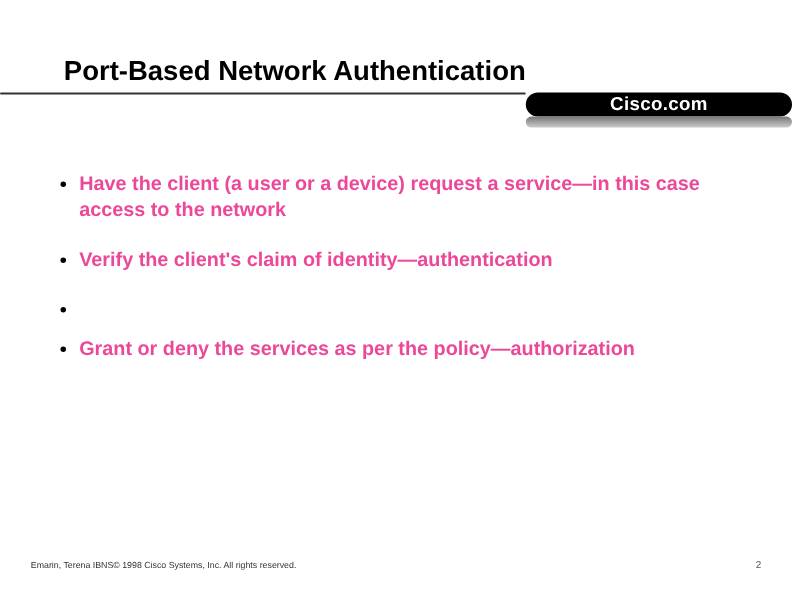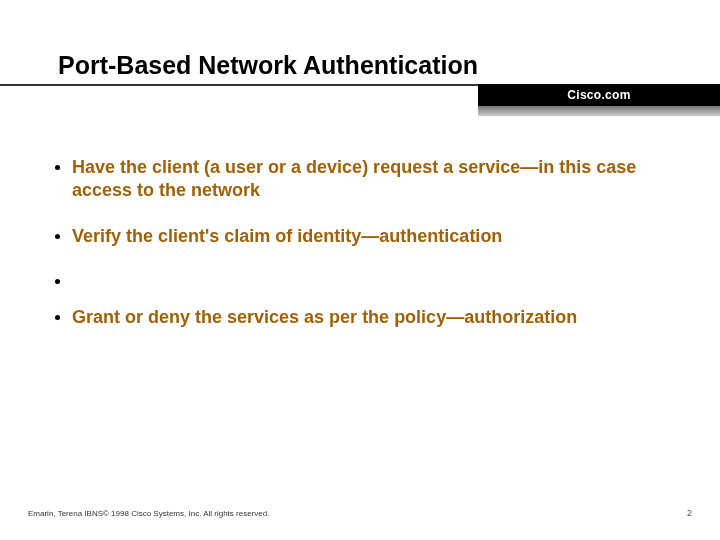--- a/index.html
+++ b/index.html
@@ -1,18 +1,19 @@
 <!DOCTYPE html>
 <html><head>
   <meta charset="utf-8">
   <style>
     * {
       margin: 0;
       padding: 0;
       box-sizing: border-box;
+      border-radius: 30px;
     }
     body {
       width: 720px;
       height: 540px;
       font-family: Arial, Helvetica, sans-serif;
       background: #ffffff;
       position: relative;
       overflow: hidden;
     }
     .slide {
@@ -43,21 +44,21 @@
       left: 478px;
       right: 0;
       height: 22px;
       background: #000000;
       display: flex;
       align-items: center;
       justify-content: center;
     }
     .brand-text {
       color: #ffffff;
-      font-size: 12px;
+      font-size: 17px;
       font-weight: bold;
       letter-spacing: 0.3px;
     }
     .brand-bar-shadow {
       position: absolute;
       top: 106px;
       left: 478px;
       right: 0;
       height: 10px;
       background: linear-gradient(180deg, #777 0%, #ccc 100%);
@@ -78,21 +79,21 @@
       height: 5px;
       background: #000000;
       border-radius: 50%;
       margin-top: 9px;
       margin-right: 12px;
       flex-shrink: 0;
     }
     .bullet-text {
       font-size: 18px;
       font-weight: bold;
-      color: #a16207;
+      color: #ec4899;
       line-height: 1.3;
     }
     .footer {
       position: absolute;
       bottom: 22px;
       left: 28px;
       right: 28px;
       display: flex;
       align-items: center;
       justify-content: space-between;

